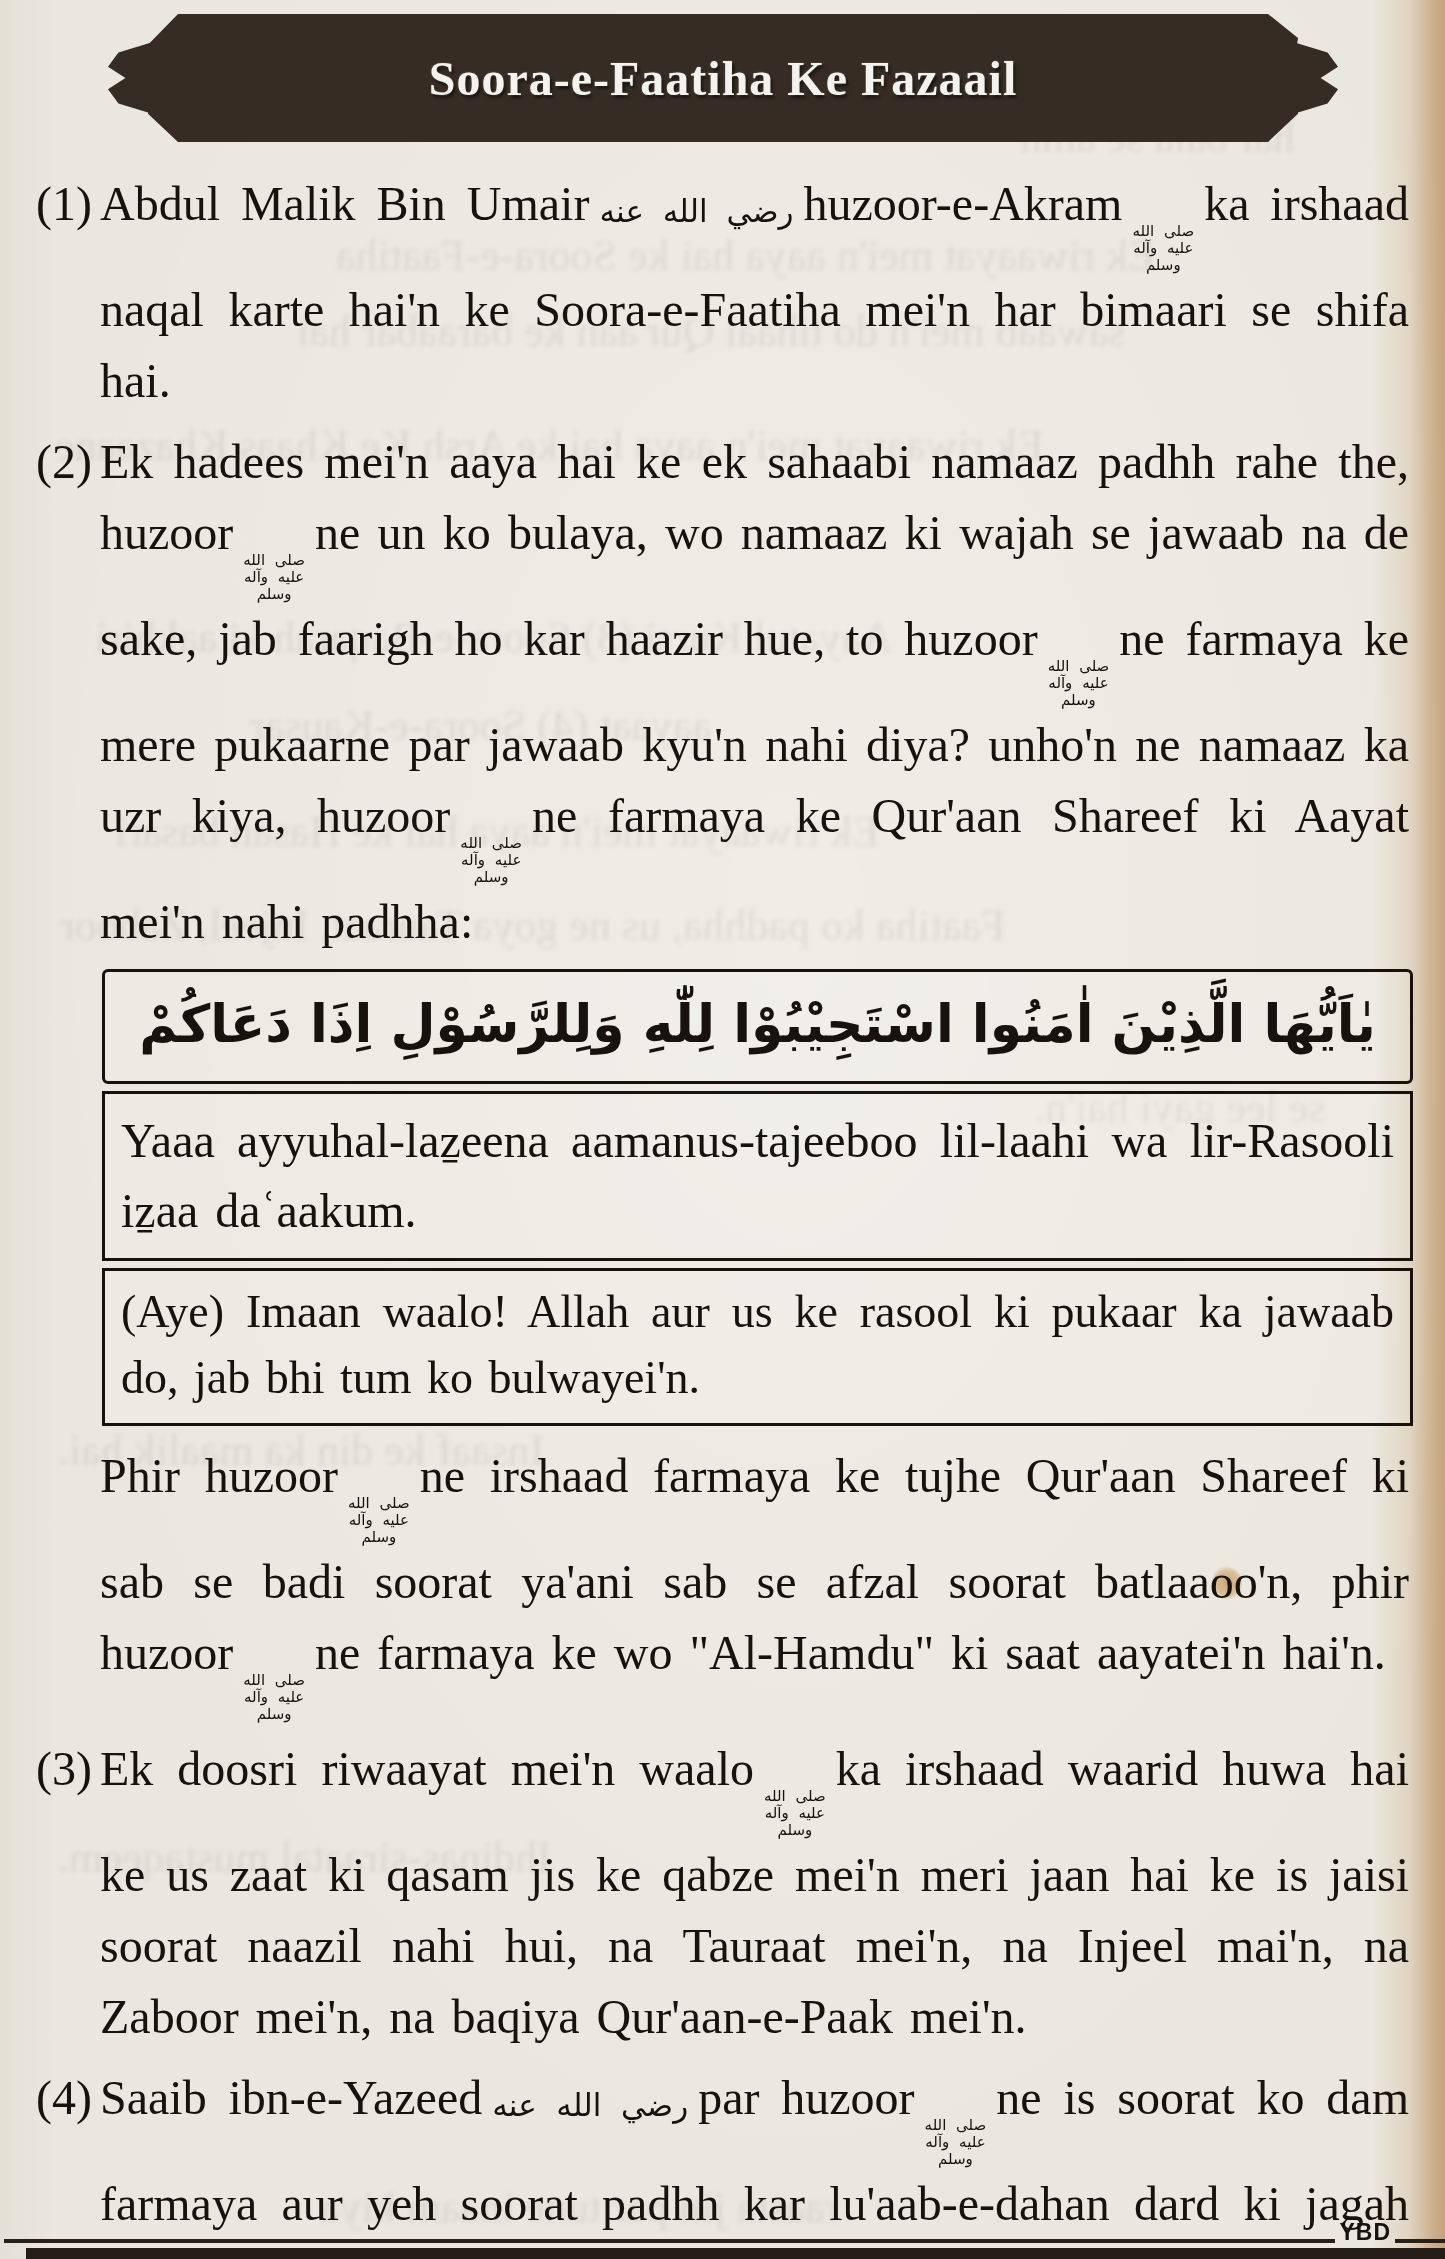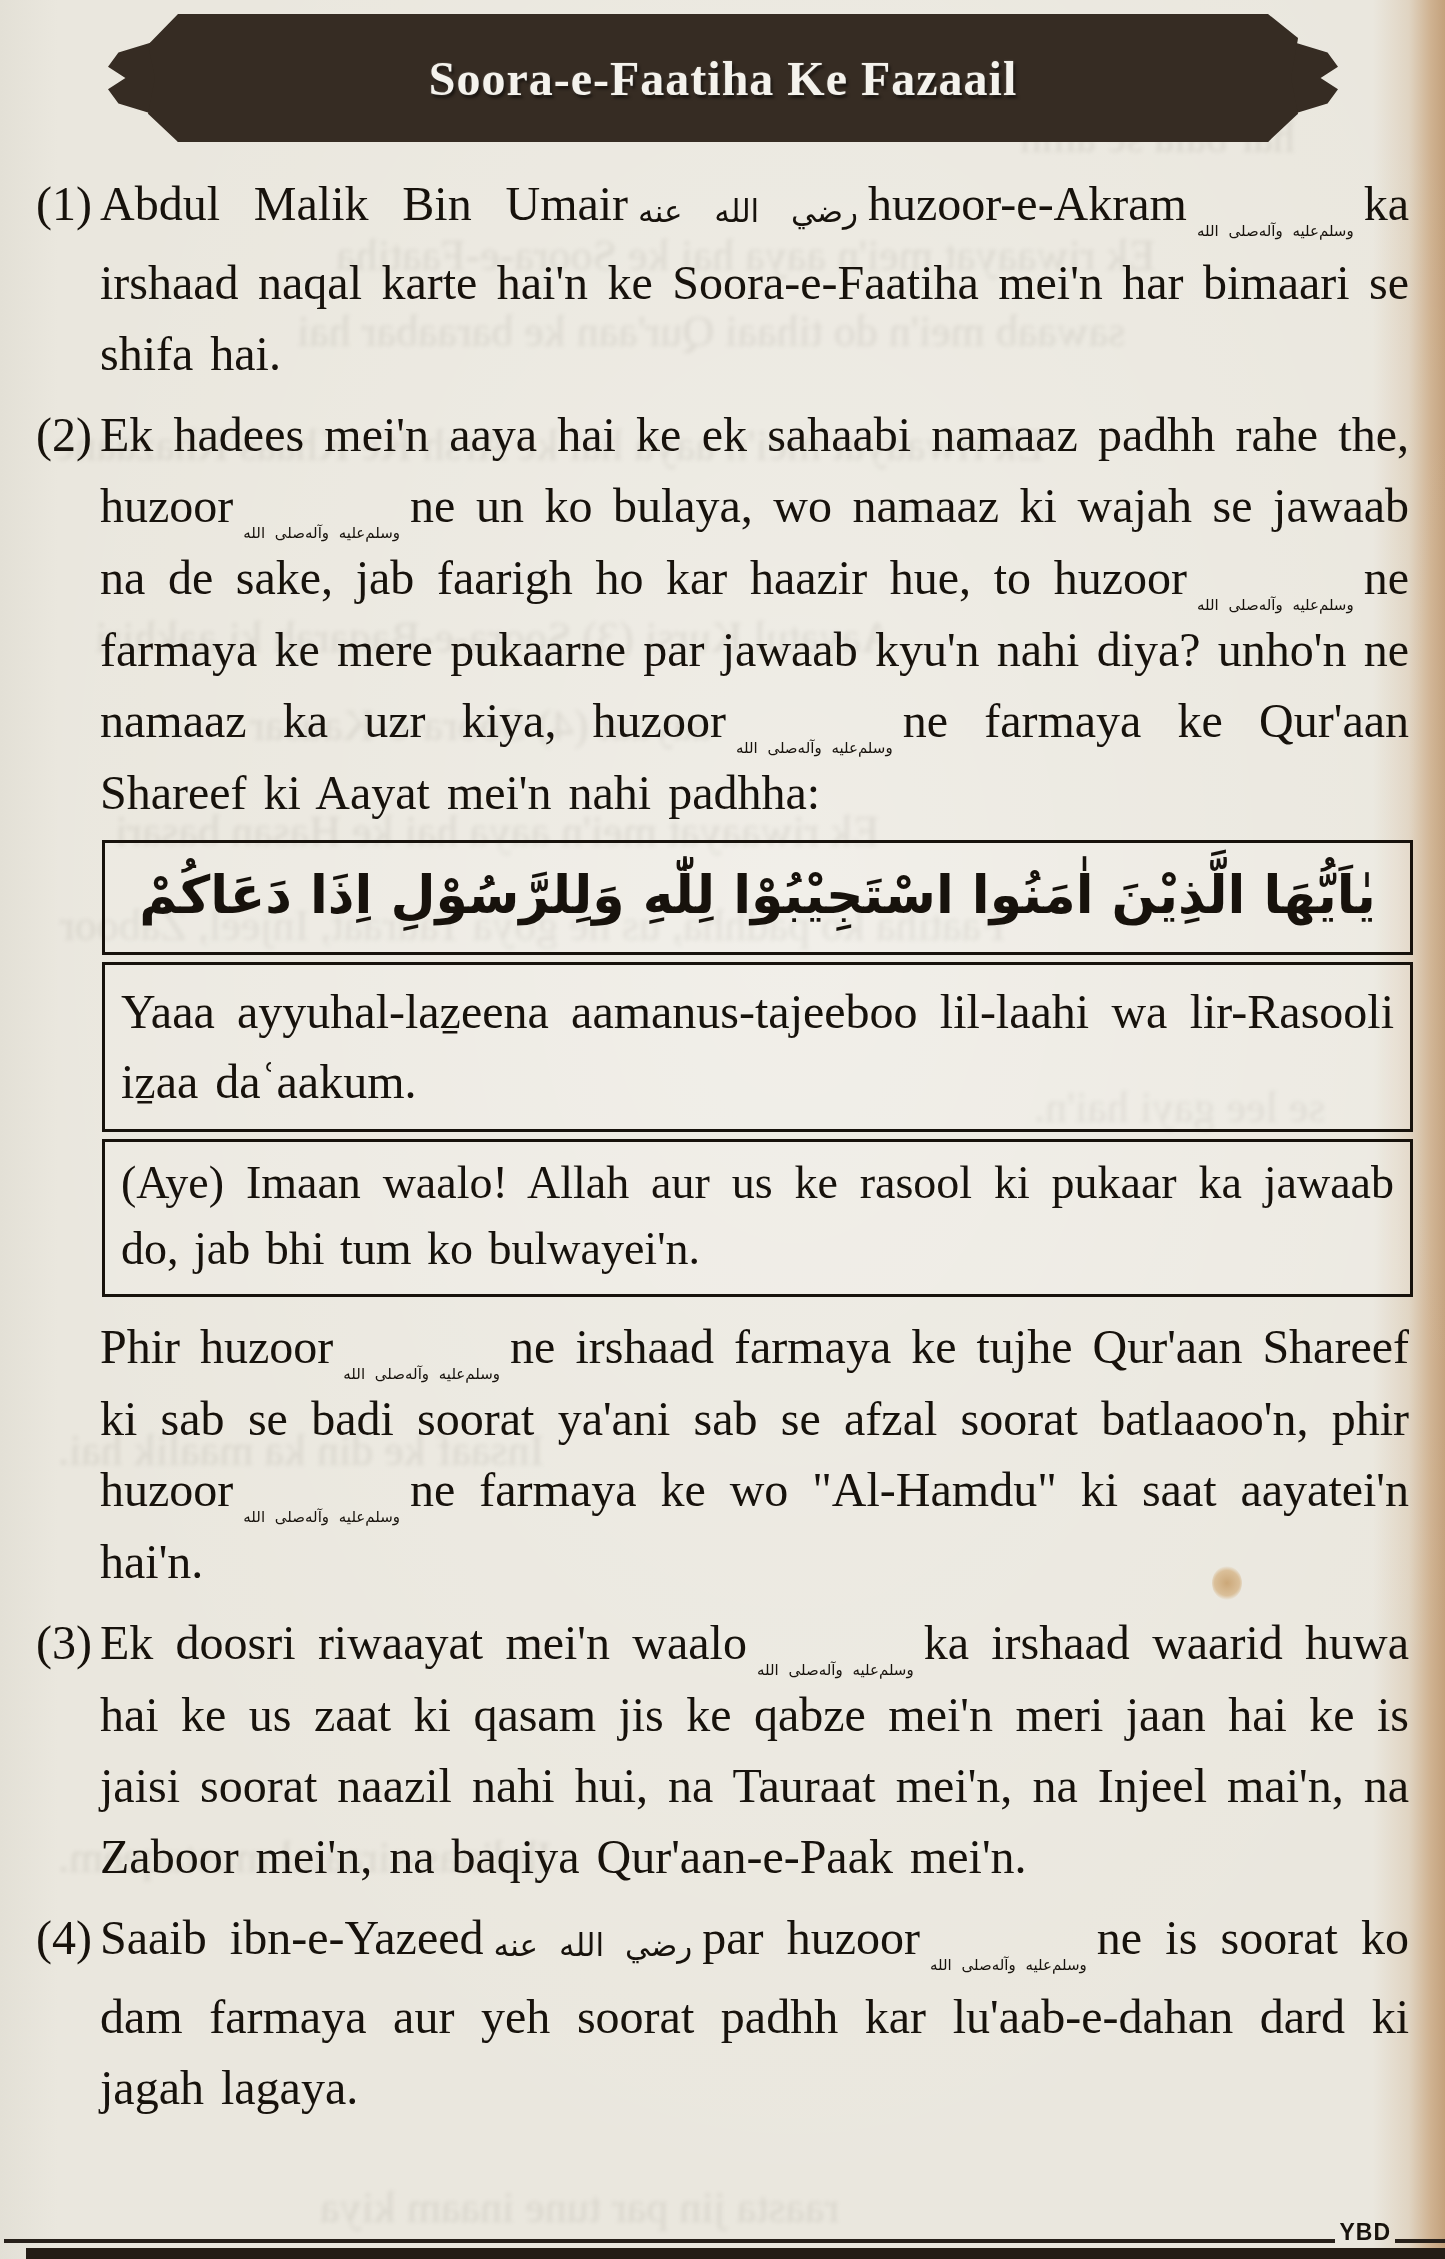--- a/index.html
+++ b/index.html
@@ -32,35 +32,35 @@
     white-space:nowrap;
   }
   
   .content{position:absolute; left:36px; right:36px; top:168px;}
   .para{display:flex; margin-bottom:10px;}
   .pnum{flex:none; width:64px; font-size:48px; line-height:71px;}
   .ptext{flex:1; font-size:48px; line-height:71px; text-align:justify; word-spacing:5px;}
   .cont{margin-left:64px;}
   
   .saw{
-    display:inline-flex; align-items:center;
+    display:inline-flex; flex-direction:column; align-items:center;
     vertical-align:-16px; margin:0 10px; line-height:1;
     font-family:"DejaVu Sans",sans-serif;
   }
   .saw span{font-size:15px; line-height:17px; white-space:nowrap;}
   .rza{
     font-family:"DejaVu Sans",sans-serif; font-size:31px; vertical-align:-2px;
     margin:12px 10px; white-space:nowrap;
   }
   
   .versewrap{margin:12px 0 14px 66px; margin-right:-4px;}
   .vbox{border:3px solid #17120c; background:rgba(255,255,255,.12); margin-bottom:7px;}
   .vbox-arabic{
     text-align:center; direction:rtl; font-family:"DejaVu Sans",sans-serif;
-    font-size:52px; font-weight:bold; line-height:1.55; padding:12px 18px 16px;
+    font-size:52px; font-weight:bold; line-height:1.55; padding:12px 18px 16px;border-radius:6px;
   }
   .vbox-translit{font-size:48px; line-height:70px; text-align:justify; word-spacing:5px; padding:12px 16px 12px;}
   .vbox-trans{font-size:46px; line-height:66px; text-align:justify; word-spacing:4px; padding:8px 16px 12px; margin-bottom:0;}
   
   .footer{position:absolute; left:4px; right:0; bottom:16px; display:flex; align-items:flex-end;}
   .rule{height:4px; background:#27201a;}
   .rule-left{flex:1;}
   .rule-right{width:50px;}
   .footer-code{
     font-family:"Liberation Sans","DejaVu Sans",sans-serif; font-weight:bold;

